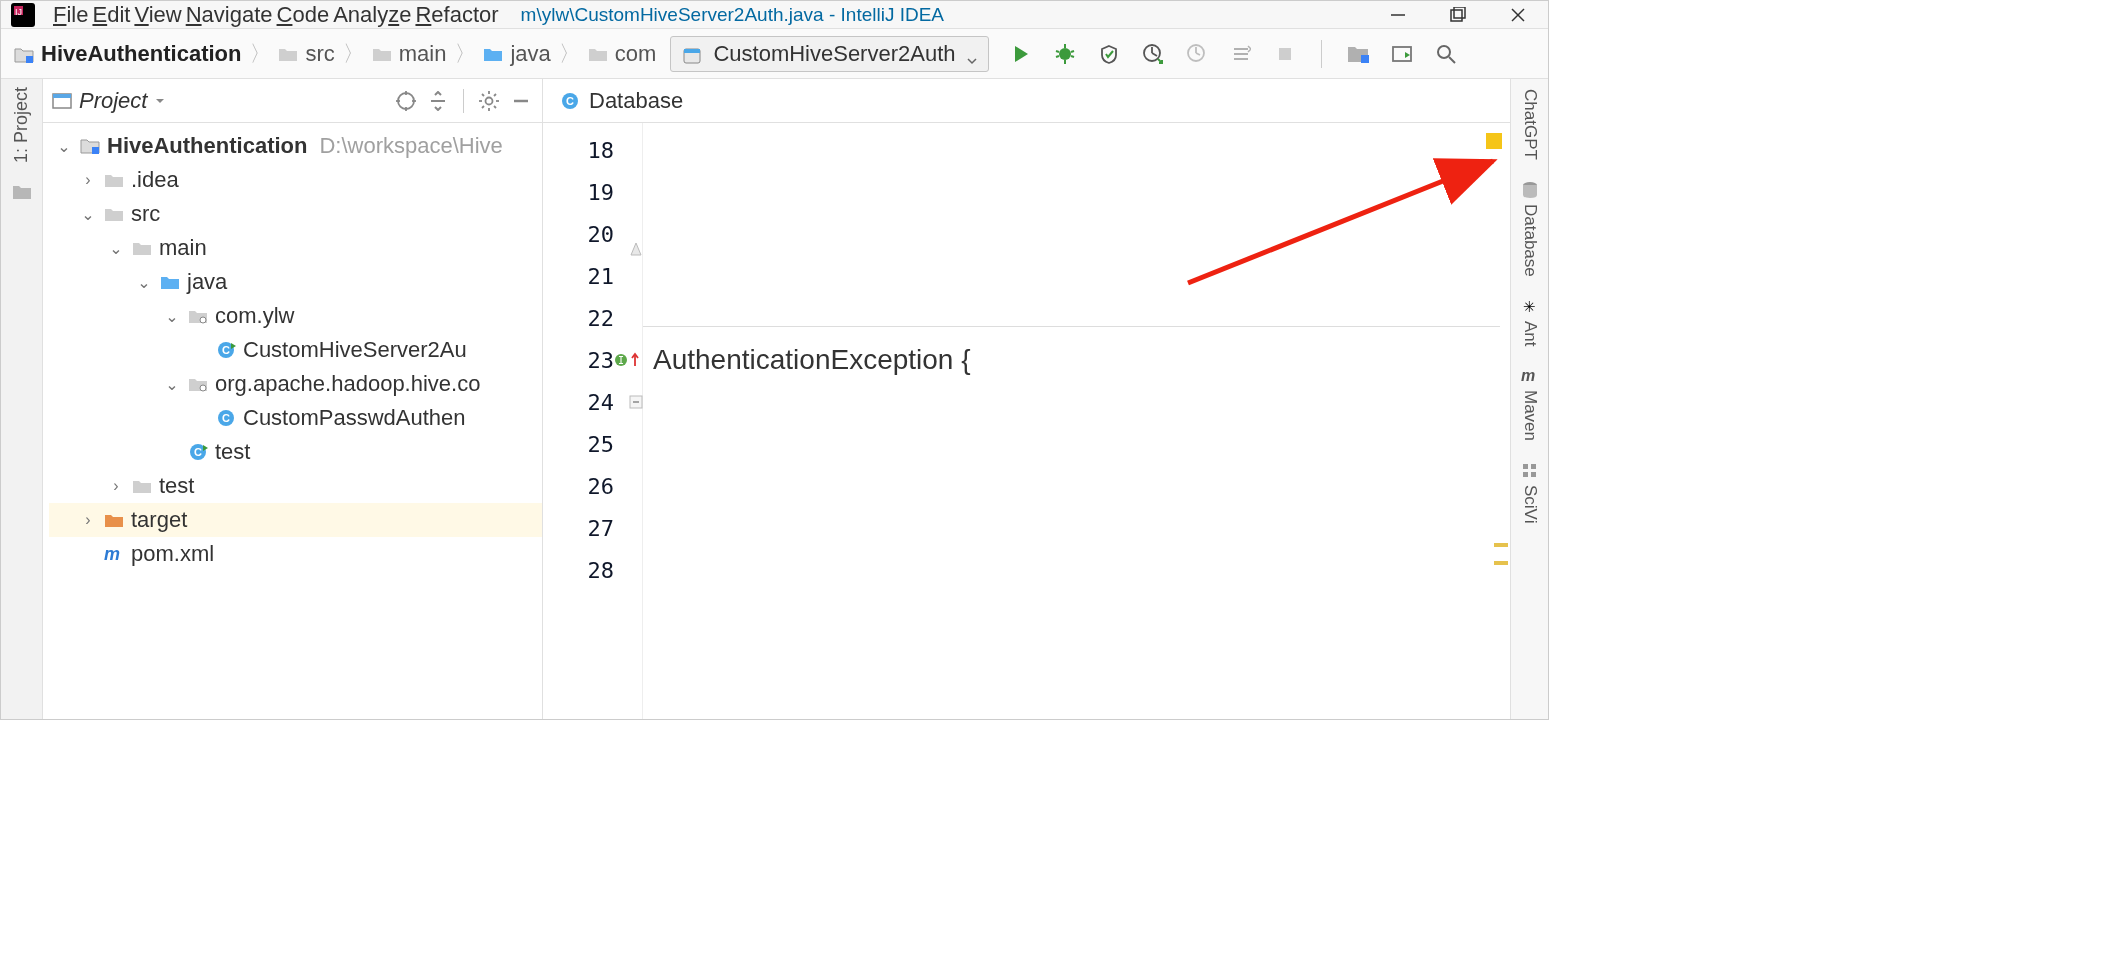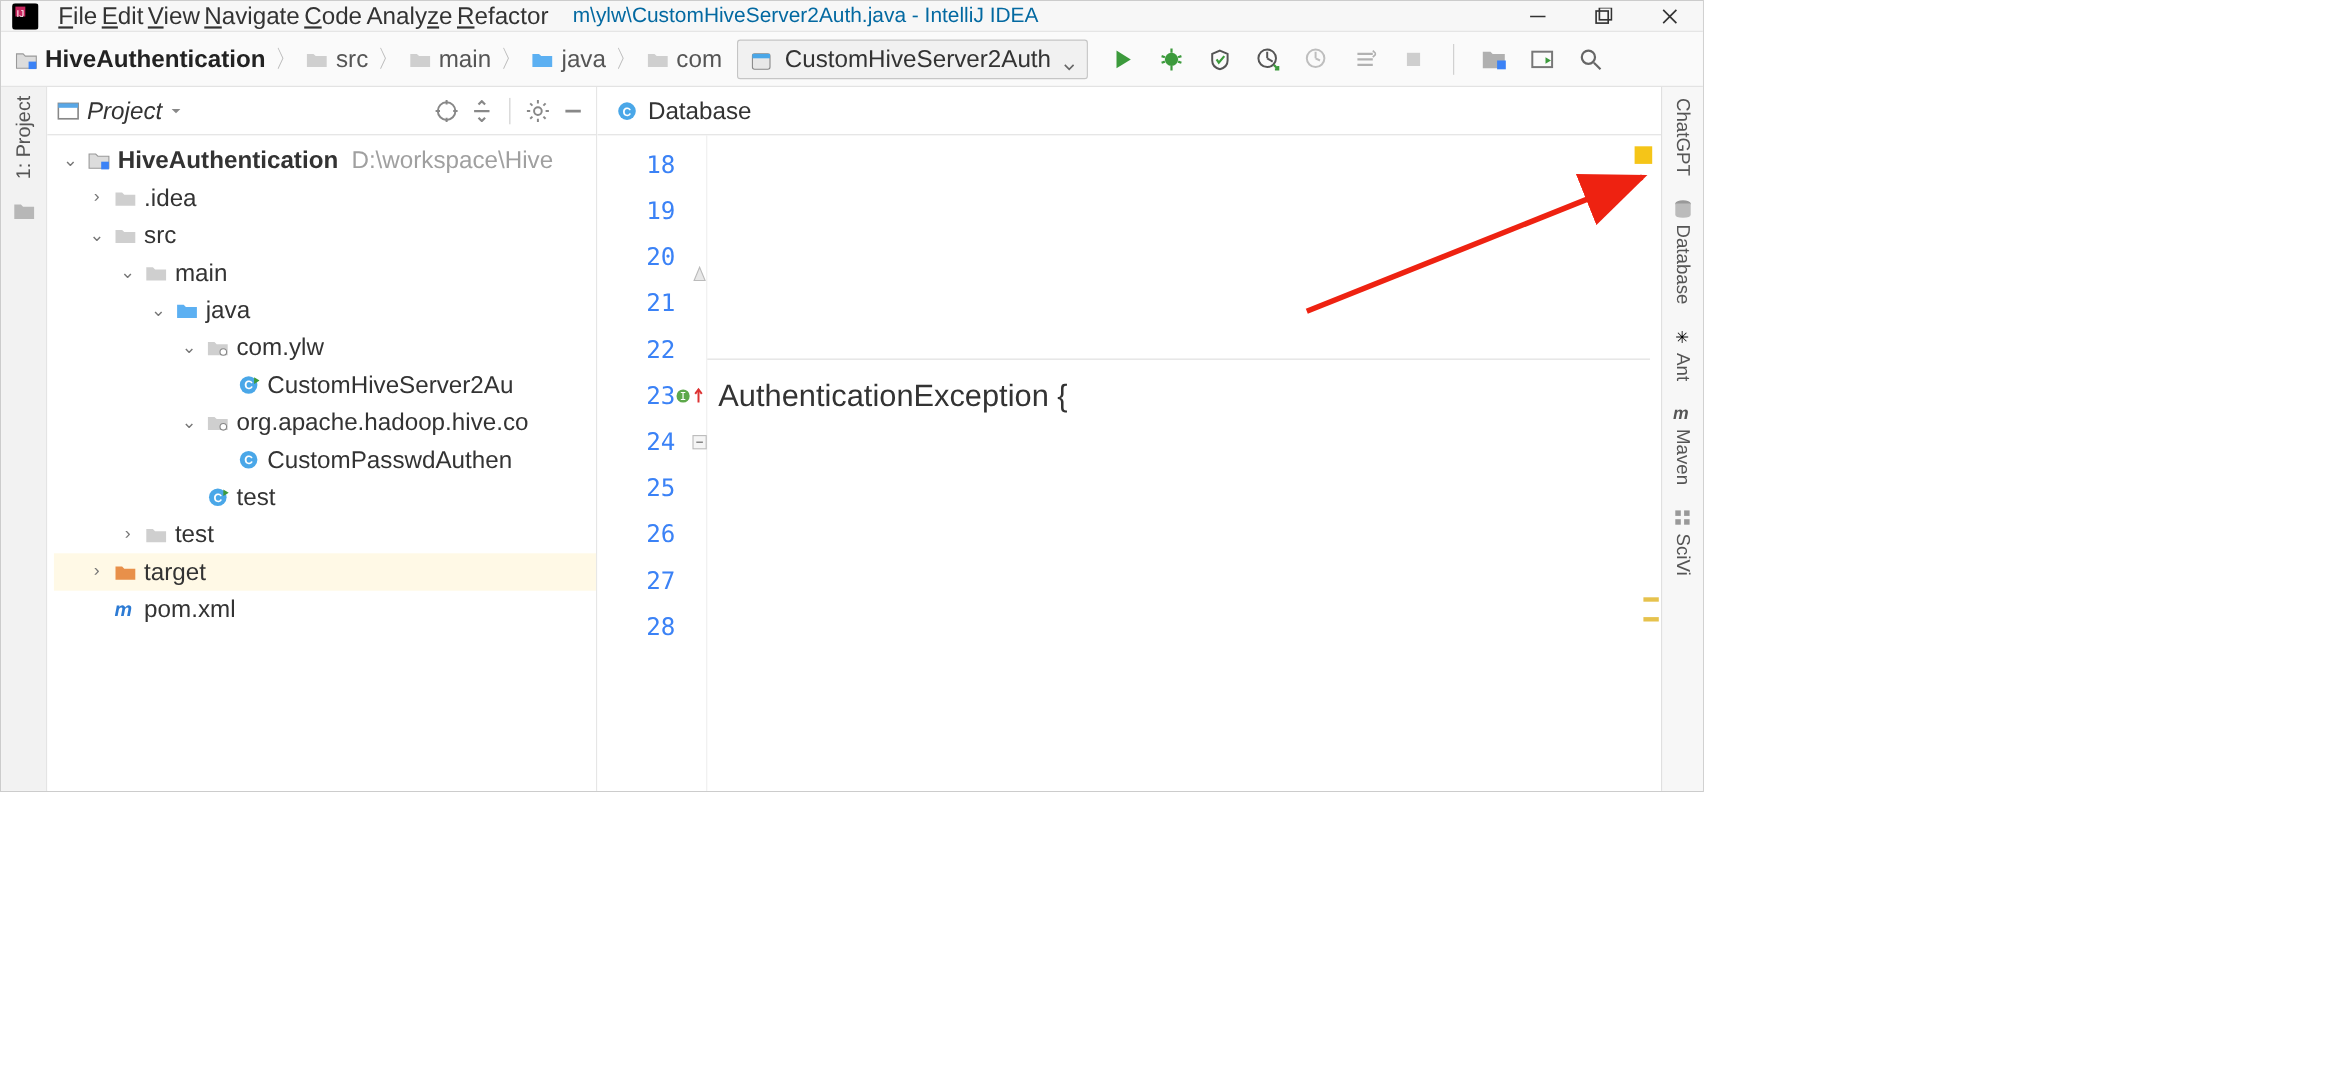--- a/index.html
+++ b/index.html
@@ -53,21 +53,21 @@
 .node-label { }
 .node-sub { color: #a0a0a0; margin-left: 6px; }
 .bold { font-weight: 700; }
 
 
 .editor { flex: 1; display: flex; flex-direction: column; background: #fff; overflow: hidden; }
 .ed-tabs { height: 44px; border-bottom: 1px solid #e0e0e0; display: flex; align-items: center; padding-left: 6px; }
 .ed-tab { display: flex; align-items: center; gap: 8px; padding: 6px 10px; font-size: 22px; }
 .ed-area { flex: 1; display: flex; position: relative; }
 .gutter { width: 100px; border-right: 1px solid #eee; padding-top: 6px; }
-.gline { height: 42px; display: flex; align-items: center; justify-content: flex-end; padding-right: 28px; color: #3b82f6; font-family: "Consolas", monospace; font-size: 22px; position: relative; }
+.gline { height: 42px; display: flex; align-items: center; justify-content: flex-end; padding-right: 28px; color: #0f172a; font-family: "Consolas", monospace; font-size: 22px; position: relative; }
 .gline .mark { position: absolute; right: 2px; top: 50%; transform: translateY(-50%); display: flex; align-items: center; gap: 2px;}
 .code { flex: 1; padding-top: 6px; font-family: Liberation Sans, sans-serif; font-size: 28px; position: relative; }
 .cline { height: 42px; display: flex; align-items: center; }
 .hr-line { position: absolute; top: 203px; left: 0; right: 10px; border-top: 1px solid #ddd; }
 .yellow-sq { position: absolute; right: 8px; top: 10px; width: 16px; height: 16px; background: #f5c518; }
 .fold-handle { position: absolute; left: -14px; top: 116px; }
 .fold-fn { position: absolute; left: -14px; top: 272px; }
 
 
 .right-rail { width: 38px; background: #f7f7f7; border-left: 1px solid #e0e0e0; display: flex; flex-direction: column; align-items: center; padding-top: 10px; gap: 20px; }

